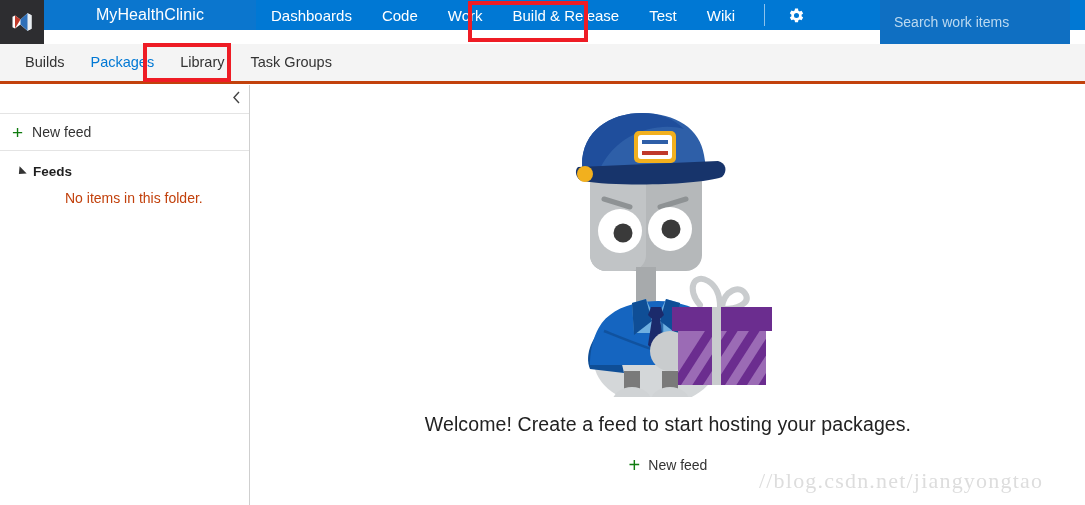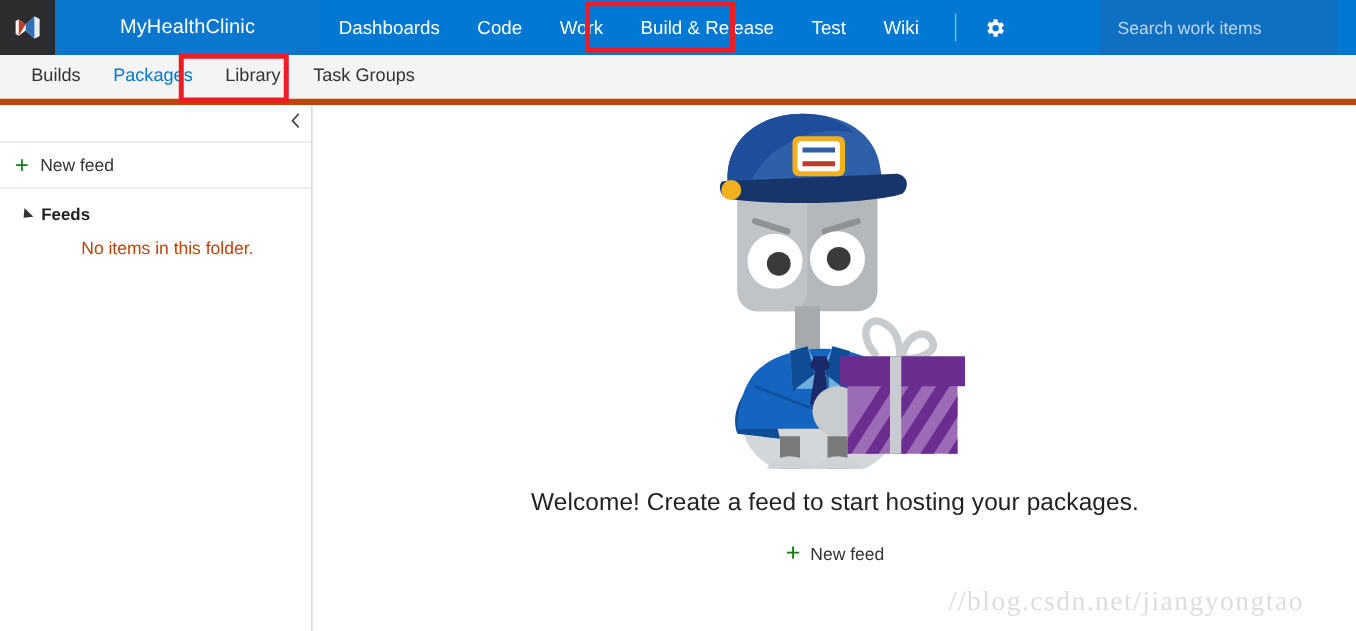--- a/index.html
+++ b/index.html
@@ -6,21 +6,21 @@
   html, body {
     width: 1085px; height: 505px;
     font-family: "Liberation Sans", sans-serif;
     background: #fff;
     overflow: hidden;
   }
   .app { position: relative; width: 1085px; height: 505px; background: #fff; }
 
   
   .topnav {
-    position: absolute; left: 0; top: 0; width: 1085px; height: 44px;
+    position: absolute; left: 0; top: 0; width: 1085px; height: 30px;
     background: #0078D4; display: flex; align-items: stretch;
   }
   .vs-logo-box {
     width: 44px; height: 44px; background: #2D2D30;
     display: flex; align-items: center; justify-content: center; flex: 0 0 44px;
   }
   .vs-logo-box svg { display: block; }
   .project-name {
     display: flex; align-items: center; padding: 0 22px 0 22px;
     color: #fff; font-size: 16px; letter-spacing: .1px;
@@ -44,21 +44,21 @@
   .search-box {
     position: absolute; right: 15px; top: 0; width: 190px; height: 44px;
     background: #0F6FC2; display: flex; align-items: center;
     padding-left: 14px; cursor: text;
   }
   .search-box .ph { color: #BBD9F0; font-size: 14px; }
 
   
   .subnav {
     position: absolute; left: 0; top: 44px; width: 1085px; height: 40px;
-    background: #F4F4F4; border-bottom: 5px solid #c2410c;
+    background: #F4F4F4; border-bottom: 3px solid #c2410c;
     display: flex; align-items: center; padding-left: 12px;
   }
   .subnav-item {
     font-size: 14.5px; color: #333; padding: 0 13px; line-height: 39px;
     cursor: pointer; white-space: nowrap;
   }
   .subnav-item.active { color: #0078D4; }
 
   
   .leftpane {
@@ -84,21 +84,21 @@
   .tri { width: 0; height: 0; border-left: 5px solid transparent;
          border-right: 5px solid transparent; border-top: 6px solid #333;
          margin-right: 7px; transform: rotate(45deg); }
   .feeds-head .lbl { font-size: 13.5px; color: #1F1F1F; font-weight: bold; }
   .empty-msg { font-size: 14px; color: #c2410c; padding: 11px 0 0 21px; margin-left: 40px; }
 
   
   .main {
     position: absolute; left: 251px; top: 85px; right: 0; bottom: 0;
     background: #fff; display: flex; flex-direction: column;
-    align-items: center; 
+    align-items: center; padding-top: 22px;
   }
   .robot-wrap { width: 260px; height: 290px; }
   .robot-wrap svg { display: block; width: 100%; height: 100%; }
   .welcome-text {
     font-size: 19.5px; color: #222; margin-top: 16px; text-align: center;
     letter-spacing: .1px;
   }
   .main-newfeed {
     display: flex; align-items: center; margin-top: 19px; cursor: pointer;
   }

